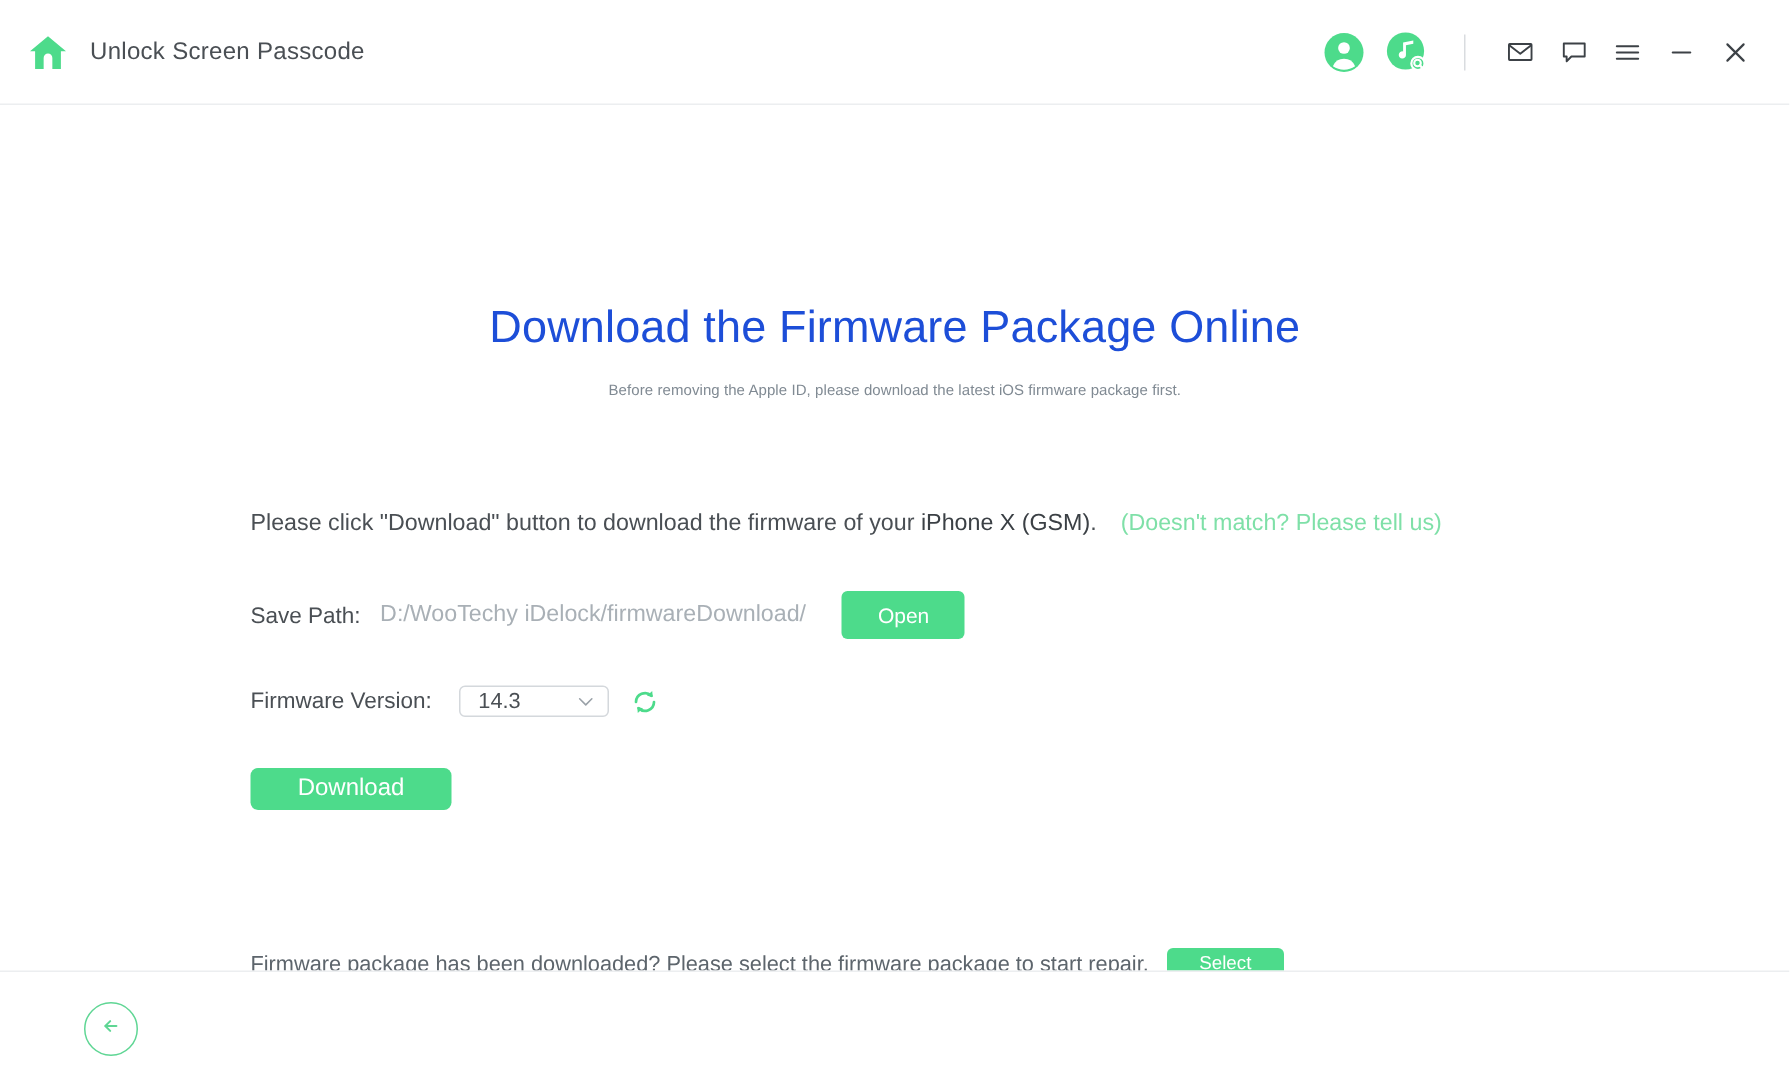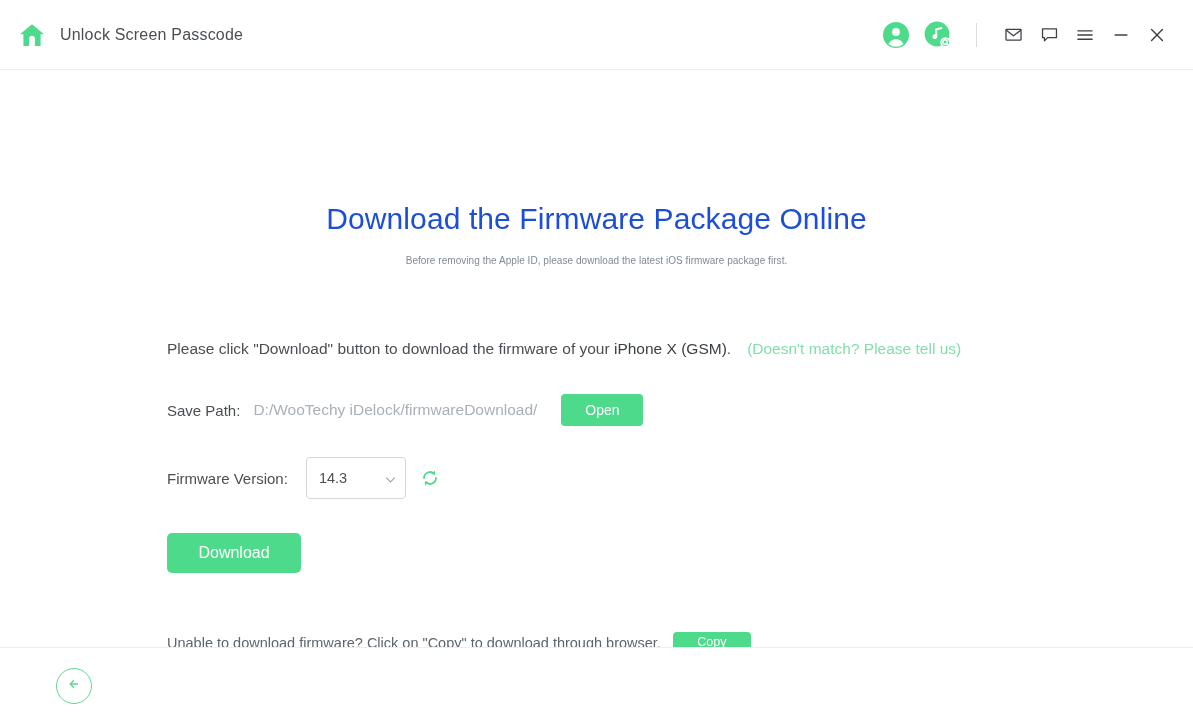--- a/index.html
+++ b/index.html
@@ -171,21 +171,21 @@
   .btn-open {
     margin-left: 24px;
     width: 82px;
     height: 32px;
     font-size: 14px;
   }
 
   .version-select {
     margin-left: 18px;
     width: 100px;
-    height: 42px;
+    height: 21px;
     border: 1px solid #d4d8dc;
     border-radius: 4px;
     background: #ffffff;
     display: flex;
     align-items: center;
     padding: 0 8px 0 12px;
     cursor: pointer;
   }
   .version-value {
     font-size: 14.5px;
@@ -200,21 +200,21 @@
   .refresh-btn {
     margin-left: 14px;
     width: 20px;
     height: 20px;
     cursor: pointer;
   }
 
   .btn-download {
     margin-top: 34px;
     width: 134px;
-    height: 40px;
+    height: 28px;
     font-size: 16px;
     border-radius: 5px;
     display: block;
   }
 
   .helper-block {
     position: absolute;
     left: 167px;
     top: 562px;
     width: 920px;
@@ -383,24 +383,20 @@
             <path d="M5.2 17.4 L4.8 13.4 L8.7 14.1 Z" fill="#4ddb8b"></path>
           </svg>
         </span>
       </div>
 
       <button class="btn-green btn-download">Download</button>
     </div>
 
     <div class="helper-block">
 
-      <div class="helper-line">
-        <span class="helper-text">Unable to download firmware? Click on "Copy" to download through browser.</span>
-        <button class="btn-green btn-mini">Copy</button>
-      </div>
 
       <div class="helper-line">
         <span class="helper-text">Firmware package has been downloaded? Please select the firmware package to start repair.</span>
         <button class="btn-green btn-mini">Select</button>
       </div>
 
     </div>
   </div>
 
   <div class="footer">

